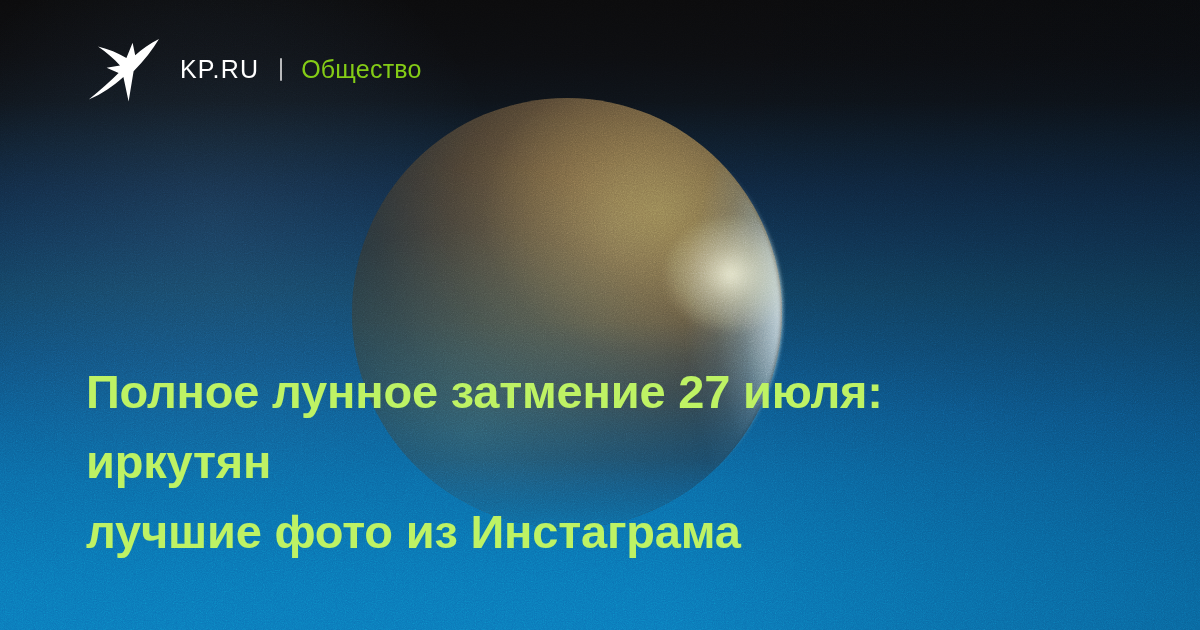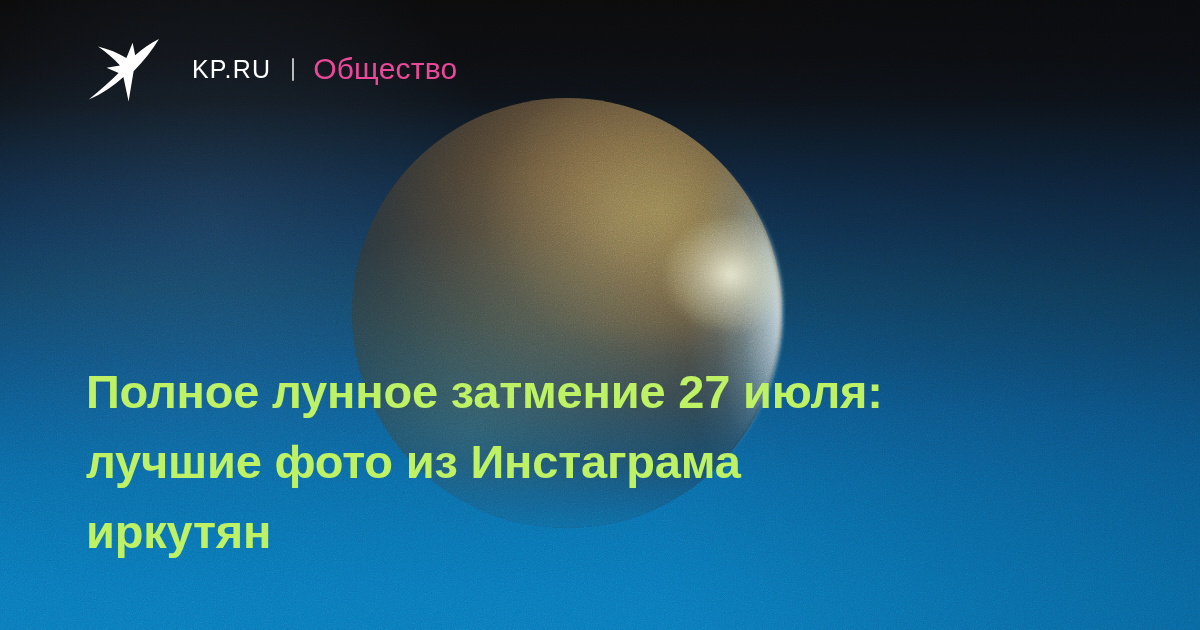--- a/index.html
+++ b/index.html
@@ -179,38 +179,38 @@
     align-items:center;
     gap:0;
     z-index:40;
   }
   .logo-bird {
     width:72px; height:66px;
     display:block;
     flex:0 0 auto;
   }
   .brand {
-    margin-left:32px;
+    margin-left:20px;
     color:#ffffff;
     font-size:25px;
     font-weight:400;
     letter-spacing:1.2px;
     white-space:nowrap;
     line-height:1;
   }
   .divider {
     margin:0 19px 0 21px;
     width:2px; height:23px;
     background:#b9babc;
     flex:0 0 auto;
     border-radius:1px;
   }
   .rubric {
-    color:#ec4899;
-    font-size:30px;
+    color:#84cc16;
+    font-size:25px;
     font-weight:400;
     letter-spacing:.2px;
     white-space:nowrap;
     line-height:1;
   }
 
   
   .headline {
     position:absolute;
     left:86px;
@@ -272,17 +272,17 @@
         C 56.0 24.6 64.6 13.8 71.0 3.0 Z"></path>
     </svg>
 
     <div class="brand">KP.RU</div>
     <div class="divider"></div>
     <div class="rubric">Общество</div>
   </div>
 
   <div class="headline">
     <span class="ln">Полное лунное затмение 27 июля:</span>
+    <span class="ln">иркутян</span>
     <span class="ln">лучшие фото из Инстаграма</span>
-    <span class="ln">иркутян</span>
   </div>
 
 </div>
 
 </body></html>

